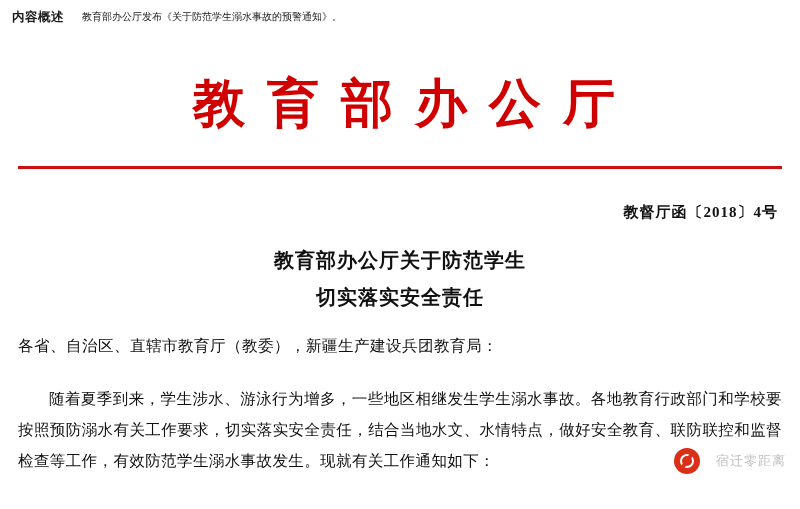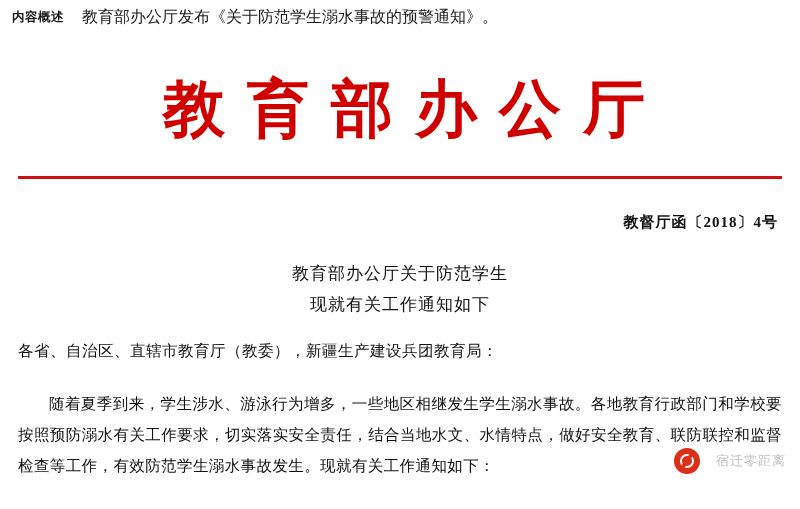--- a/index.html
+++ b/index.html
@@ -32,21 +32,21 @@
     box-sizing: border-box;
   }
   .summary-label {
     font-size: 12.5px;
     font-weight: bold;
     color: #1a1a1a;
     letter-spacing: 0.5px;
     white-space: nowrap;
   }
   .summary-text {
-    font-size: 16px;
+    font-size: 10px;
     color: #1a1a1a;
     margin-left: 18px;
     white-space: nowrap;
   }
 
   
   .doc {
     position: absolute;
     top: 34px;
     left: 0;
@@ -55,21 +55,21 @@
     background: #ffffff;
     box-sizing: border-box;
   }
 
   .doc-header {
     text-align: center;
     padding-top: 44px;
   }
   .doc-title-red {
     font-family: "Liberation Serif", serif;
-    font-size: 62px;
+    font-size: 52px;
     font-weight: bold;
     color: #d00000;
     letter-spacing: 22px;
     line-height: 1;
     padding-left: 30px;
     white-space: nowrap;
     text-align: center;
   }
 
   .red-rule {
@@ -83,24 +83,24 @@
     margin: 34px 22px 12px 0;
     font-family: "Liberation Serif", serif;
     font-size: 15px;
     font-weight: bold;
     color: #111111;
     letter-spacing: 1px;
   }
 
   .doc-subject {
     text-align: center;
-    margin-top: 26px;
-    font-family: "Liberation Serif", serif;
-    font-size: 17px;
-    font-weight: normal;
+    margin-top: 20px;
+    font-family: "Liberation Serif", serif;
+    font-size: 20px;
+    font-weight: bold;
     color: #111111;
     line-height: 1.85;
     letter-spacing: 1px;
   }
 
   .doc-recipient {
     margin: 20px 0 0 18px;
     font-family: "Liberation Serif", serif;
     font-size: 15.5px;
     color: #111111;
@@ -179,21 +179,21 @@
     <div class="doc-header">
       <div class="doc-title-red">教育部办公厅</div>
     </div>
 
     <div class="red-rule"></div>
 
     <div class="doc-number">教督厅函〔2018〕4号</div>
 
     <div class="doc-subject">
       <div>教育部办公厅关于防范学生</div>
-      <div>现就有关工作通知如下</div>
+      <div>切实落实安全责任</div>
     </div>
 
     <div class="doc-recipient">各省、自治区、直辖市教育厅（教委），新疆生产建设兵团教育局：</div>
 
     <div class="doc-para">随着夏季到来，学生涉水、游泳行为增多，一些地区相继发生学生溺水事故。各地教育行政部门和学校要按照预防溺水有关工作要求，切实落实安全责任，结合当地水文、水情特点，做好安全教育、联防联控和监督检查等工作，有效防范学生溺水事故发生。现就有关工作通知如下：</div>
 
   </div>
 
   <div class="watermark">
     <div class="wm-logo"></div>

